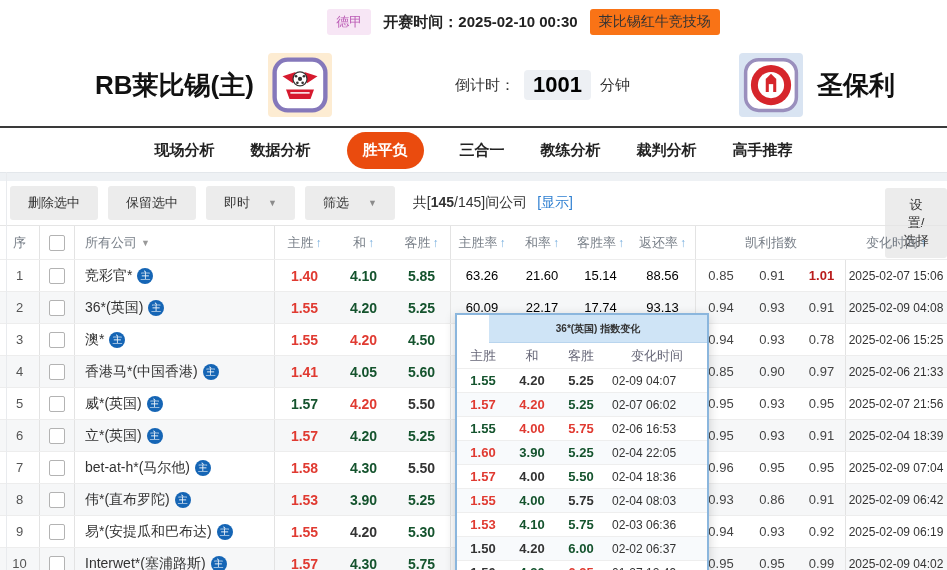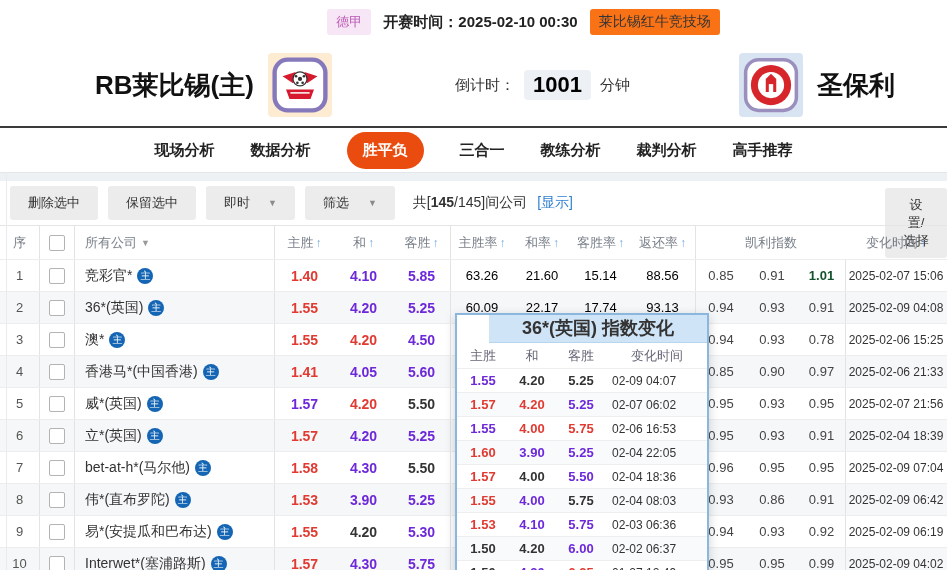--- a/index.html
+++ b/index.html
@@ -57,34 +57,34 @@
   .thead > div:nth-child(3),.trow > div:nth-child(3),
   .thead > div:nth-child(6),.trow > div:nth-child(6),
   .thead > div:nth-child(10),.trow > div:nth-child(10),
   .thead > div:nth-child(13),.trow > div:nth-child(13){border-right:1px solid #e3e3e3;}
   .thead > div,.trow > div{height:100%;display:flex;align-items:center;justify-content:center;}
   .th-company,.c-company{justify-content:flex-start !important;padding-left:10px;}
   .no{color:#555;}
   .c-company{color:#333;font-size:14px;}
   .odds{font-weight:bold;font-size:14px;}
   .c-red{color:#e03a31;}
-  .c-green{color:#6d28d9;}
+  .c-green{color:#14532d;}
   .c-dark{color:#333;}
   .rate{color:#000000;}
   .kelly{color:#444;}
-  .kelly.c-red{color:#14532d;font-weight:bold;}
+  .kelly.c-red{color:#b91c1c;font-weight:bold;}
   .time{font-size:12px;color:#333;}
   .cb{display:inline-block;width:14px;height:14px;border:1px solid #b3b3b3;border-radius:2px;background:#fff;cursor:pointer;}
   .badge{display:inline-block;min-width:16px;height:16px;line-height:16px;border-radius:50%;background:#1565b5;color:#fff;font-size:10px;margin-left:5px;text-align:center;justify-content:center;}
   .sort-arrow{color:#76aede;margin-left:2px;font-size:12px;}
   .hdr-caret{color:#999;font-size:9px;margin-left:4px;}
 
   
   .popup{position:absolute;left:455px;top:87px;width:250px;background:#fff;border:2px solid #8bb6dd;box-shadow:0 3px 10px rgba(0,0,0,.18);z-index:5;}
-  .popup-title{height:27px;line-height:27px;text-align:center;font-weight:bold;font-size:18px;color:#333;background:#cfe4f6;border-bottom:1px solid #b9d5ee;margin-left:32px;}
+  .popup-title{height:27px;line-height:27px;text-align:center;font-weight:bold;font-size:10px;color:#333;background:#cfe4f6;border-bottom:1px solid #b9d5ee;margin-left:32px;}
   .popup-head,.popup-row{display:grid;grid-template-columns:52px 46px 52px 1fr;align-items:center;}
   .popup-head{height:25px;color:#667;font-size:13px;}
   .popup-head > div{text-align:center;}
   .popup-row{height:23px;border-top:1px solid #eeeeee;}
   .popup-row.alt{background:#f8fafc;}
   .popup-row .pv{font-weight:bold;font-size:13px;text-align:center;}
   .popup-row .pt{color:#333;font-size:12px;padding-left:5px;}
 
   .content-left-edge{position:absolute;left:6px;top:172px;bottom:0;border-left:1px solid #e9ebee;}
 </style>

